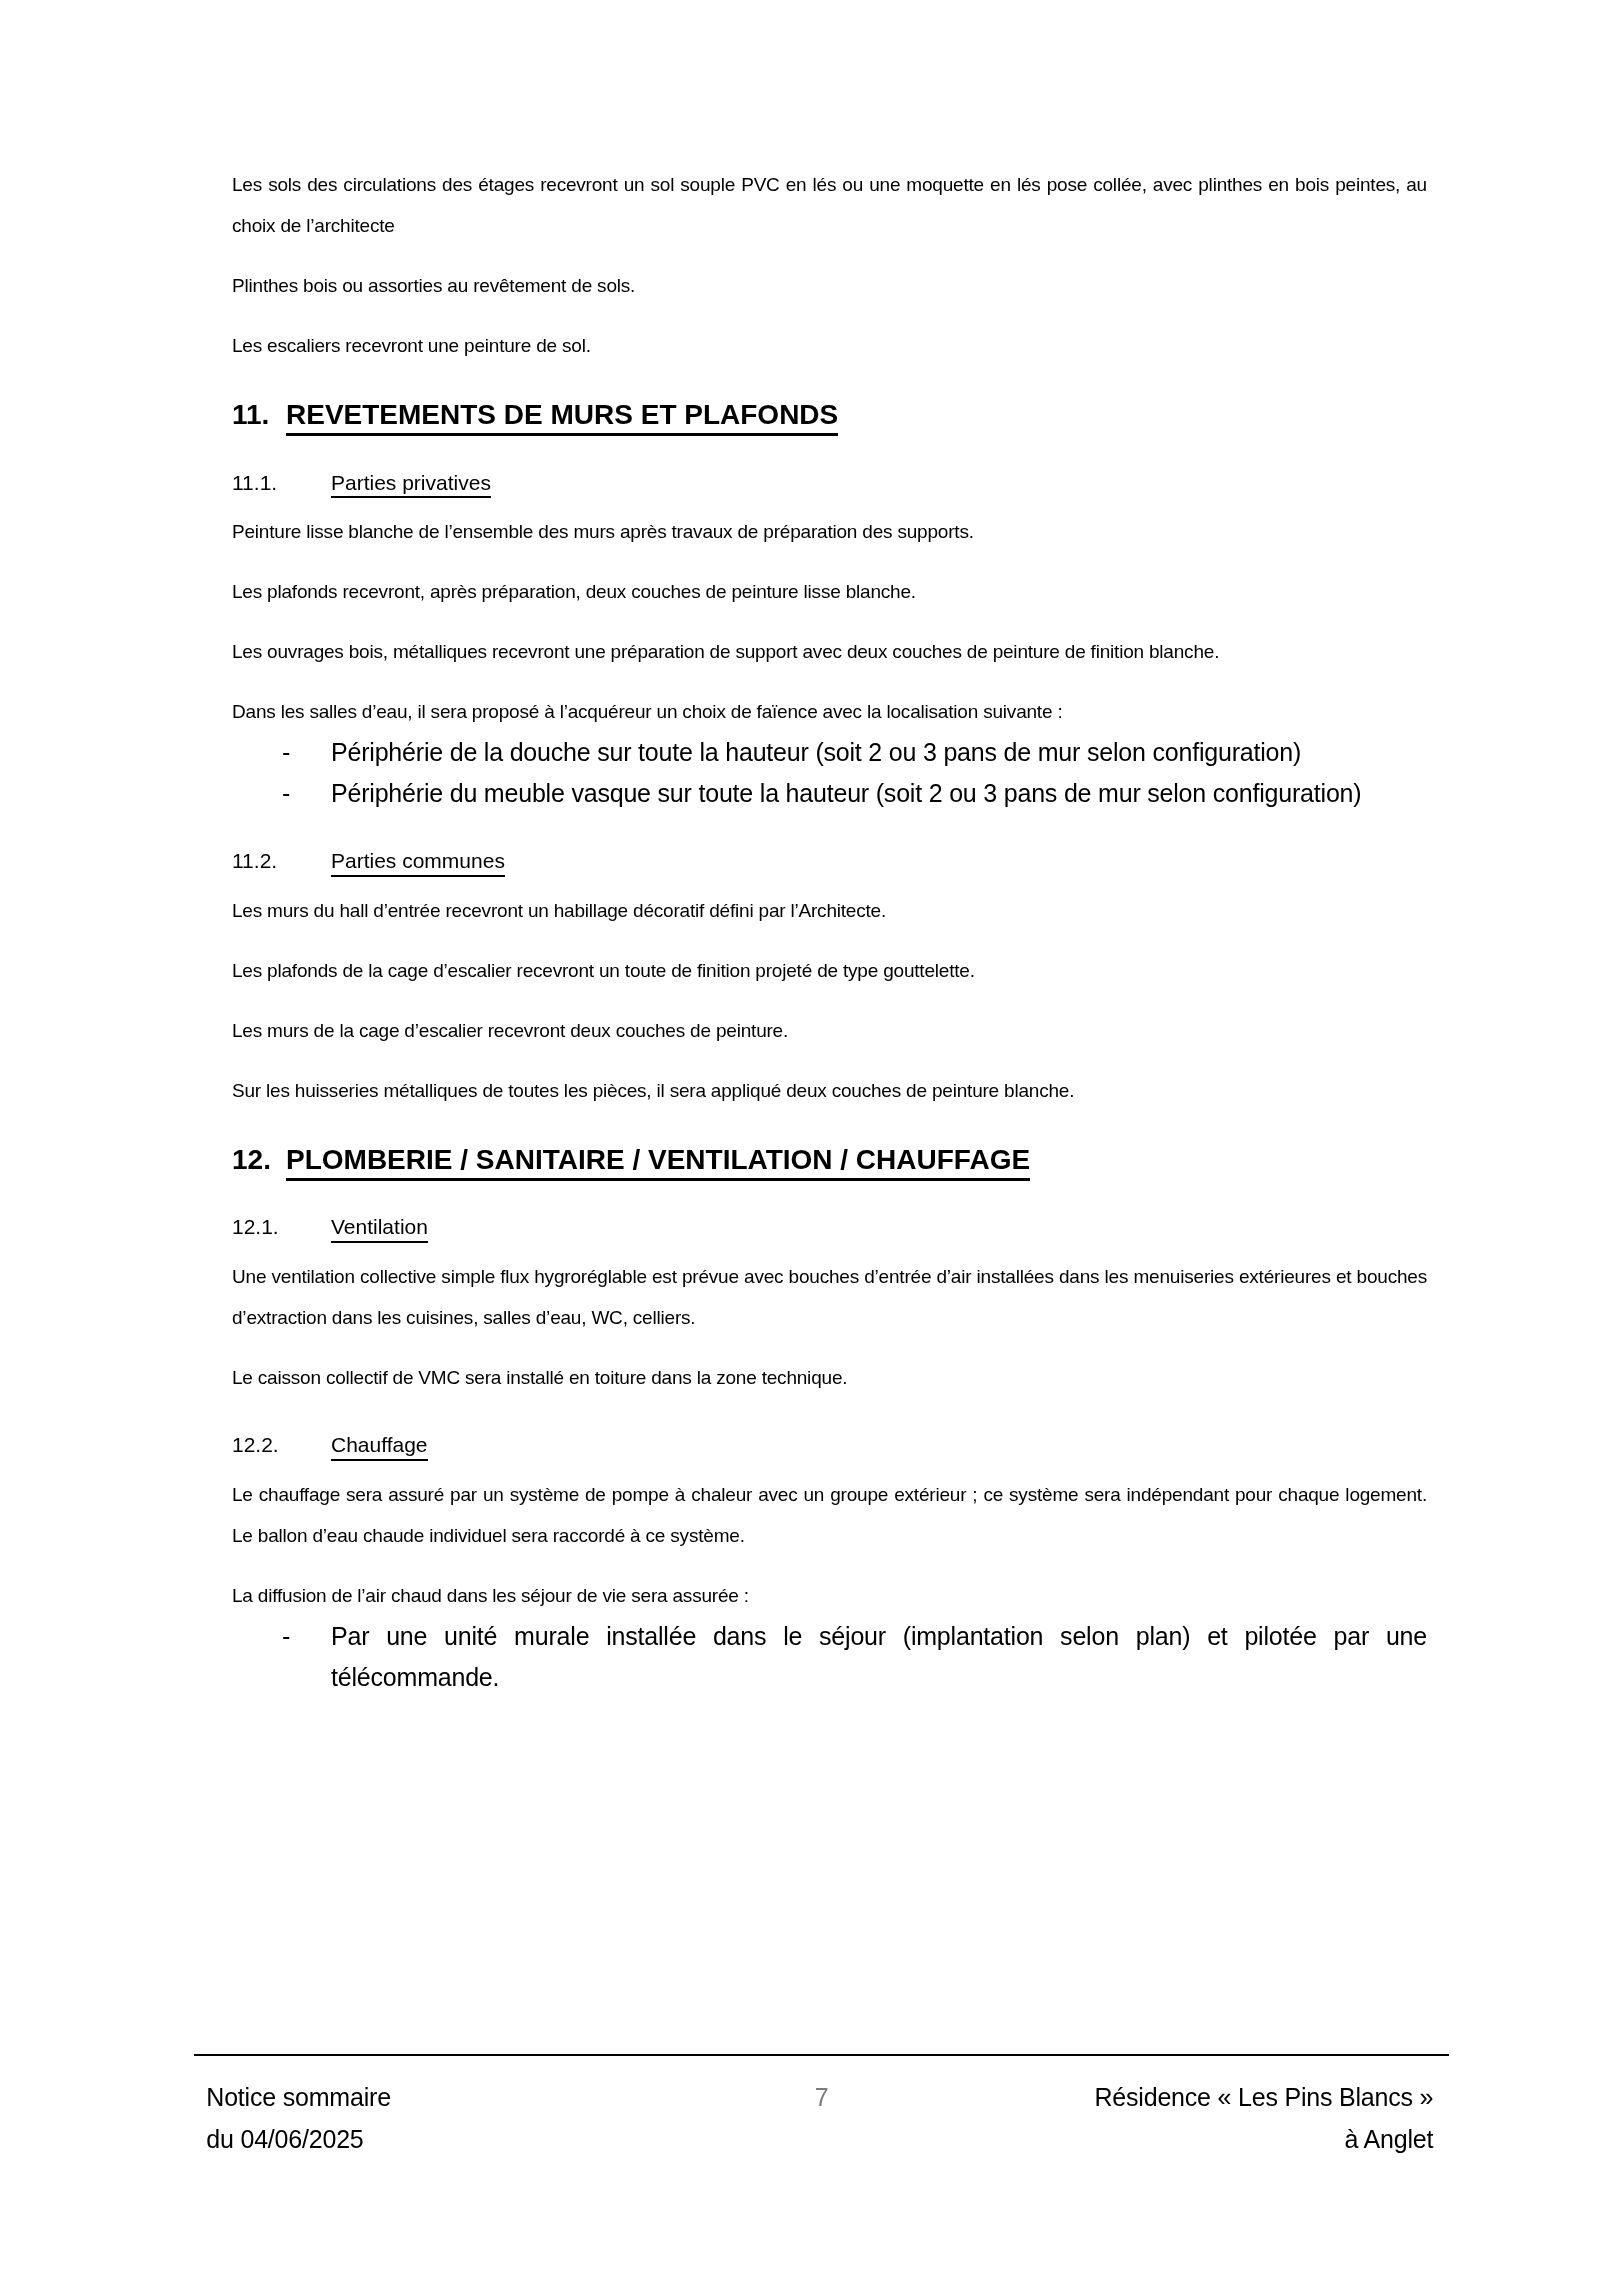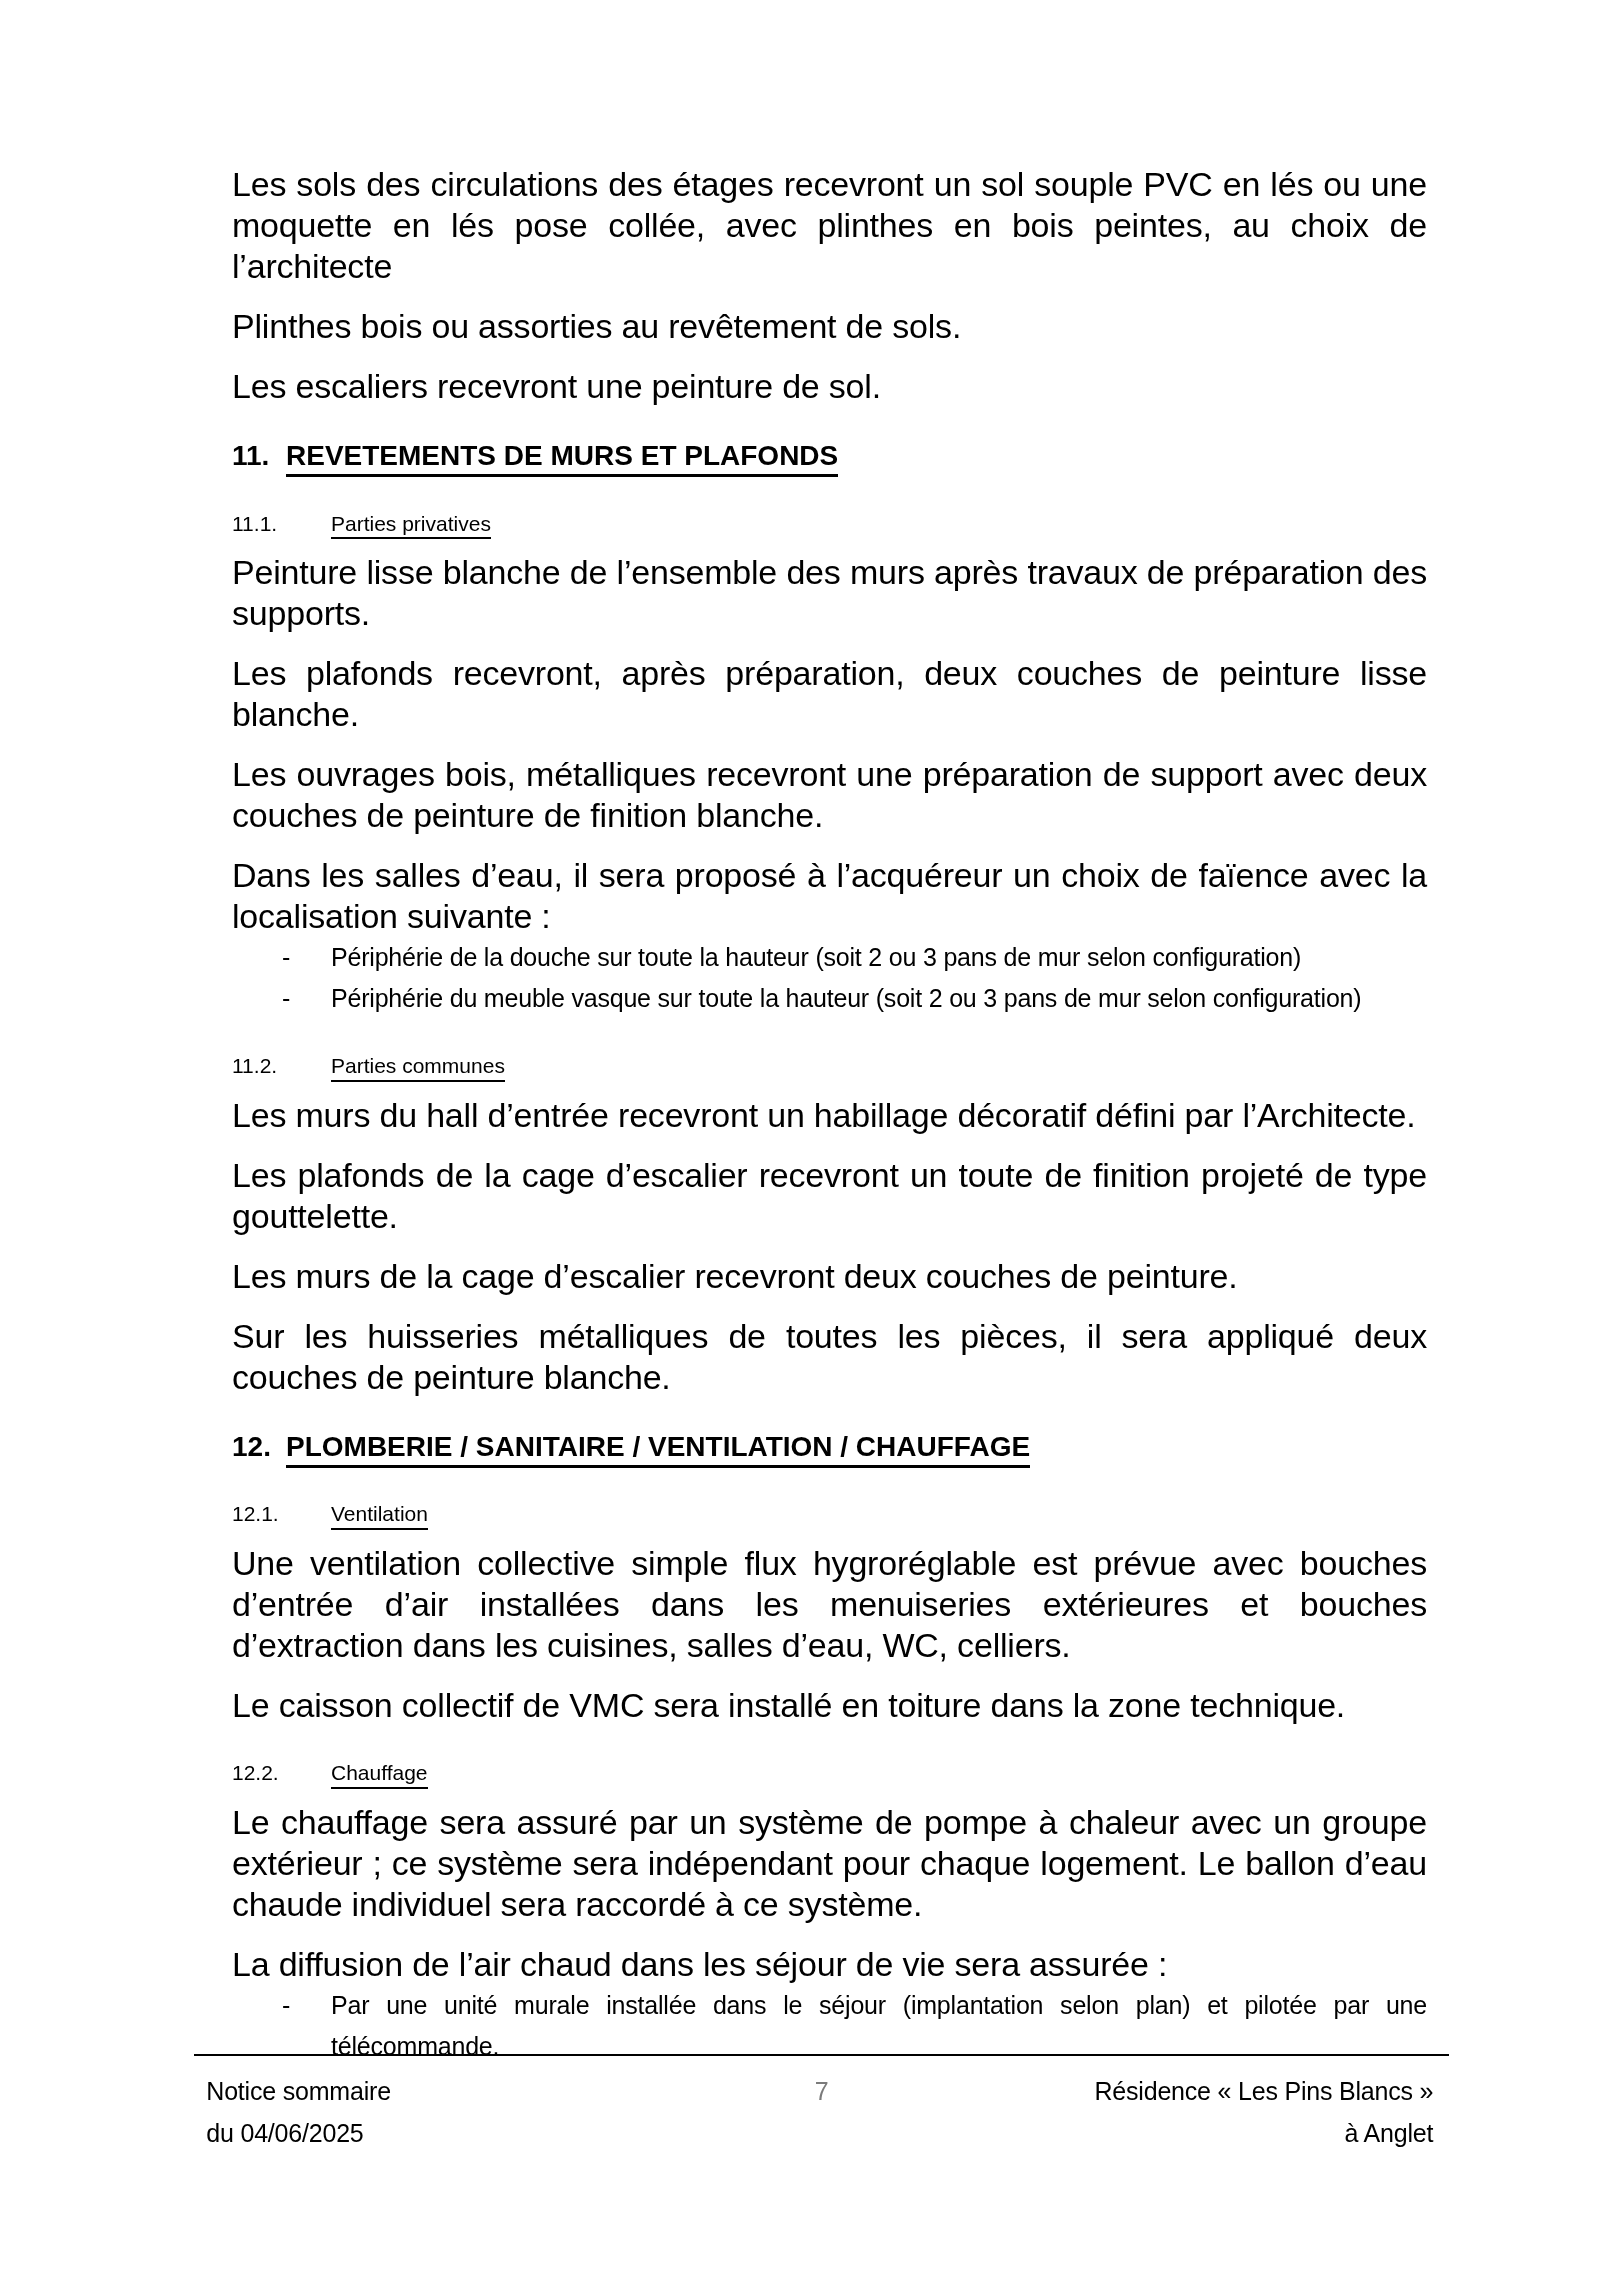--- a/index.html
+++ b/index.html
@@ -16,21 +16,21 @@
     font-family: "Liberation Sans", "DejaVu Sans", sans-serif;
     overflow: hidden;
   }
   .body {
     position: absolute;
     left: 232px;
     right: 195px;
     top: 164px;
   }
   .para {
-    font-size: 34px;
+    font-size: 19px;
     line-height: 41px;
     text-align: justify;
     margin: 0 0 19px 0;
     letter-spacing: -0.2px;
   }
   .h1 {
     font-size: 28px;
     line-height: 43px;
     font-weight: bold;
     margin: 27px 0 22.4px 0;
@@ -72,21 +72,21 @@
     position: absolute;
     left: 50px;
     top: 0;
   }
   .footer {
     position: absolute;
     left: 194px;
     right: 173px;
     top: 2054px;
     border-top: 2.8px solid #000000;
-    padding-top: 14px;
+    padding-top: 20px;
   }
   .footer-row {
     display: flex;
     justify-content: space-between;
     align-items: flex-start;
     font-size: 25px;
     line-height: 42px;
     letter-spacing: -0.2px;
   }
   .f-left {

